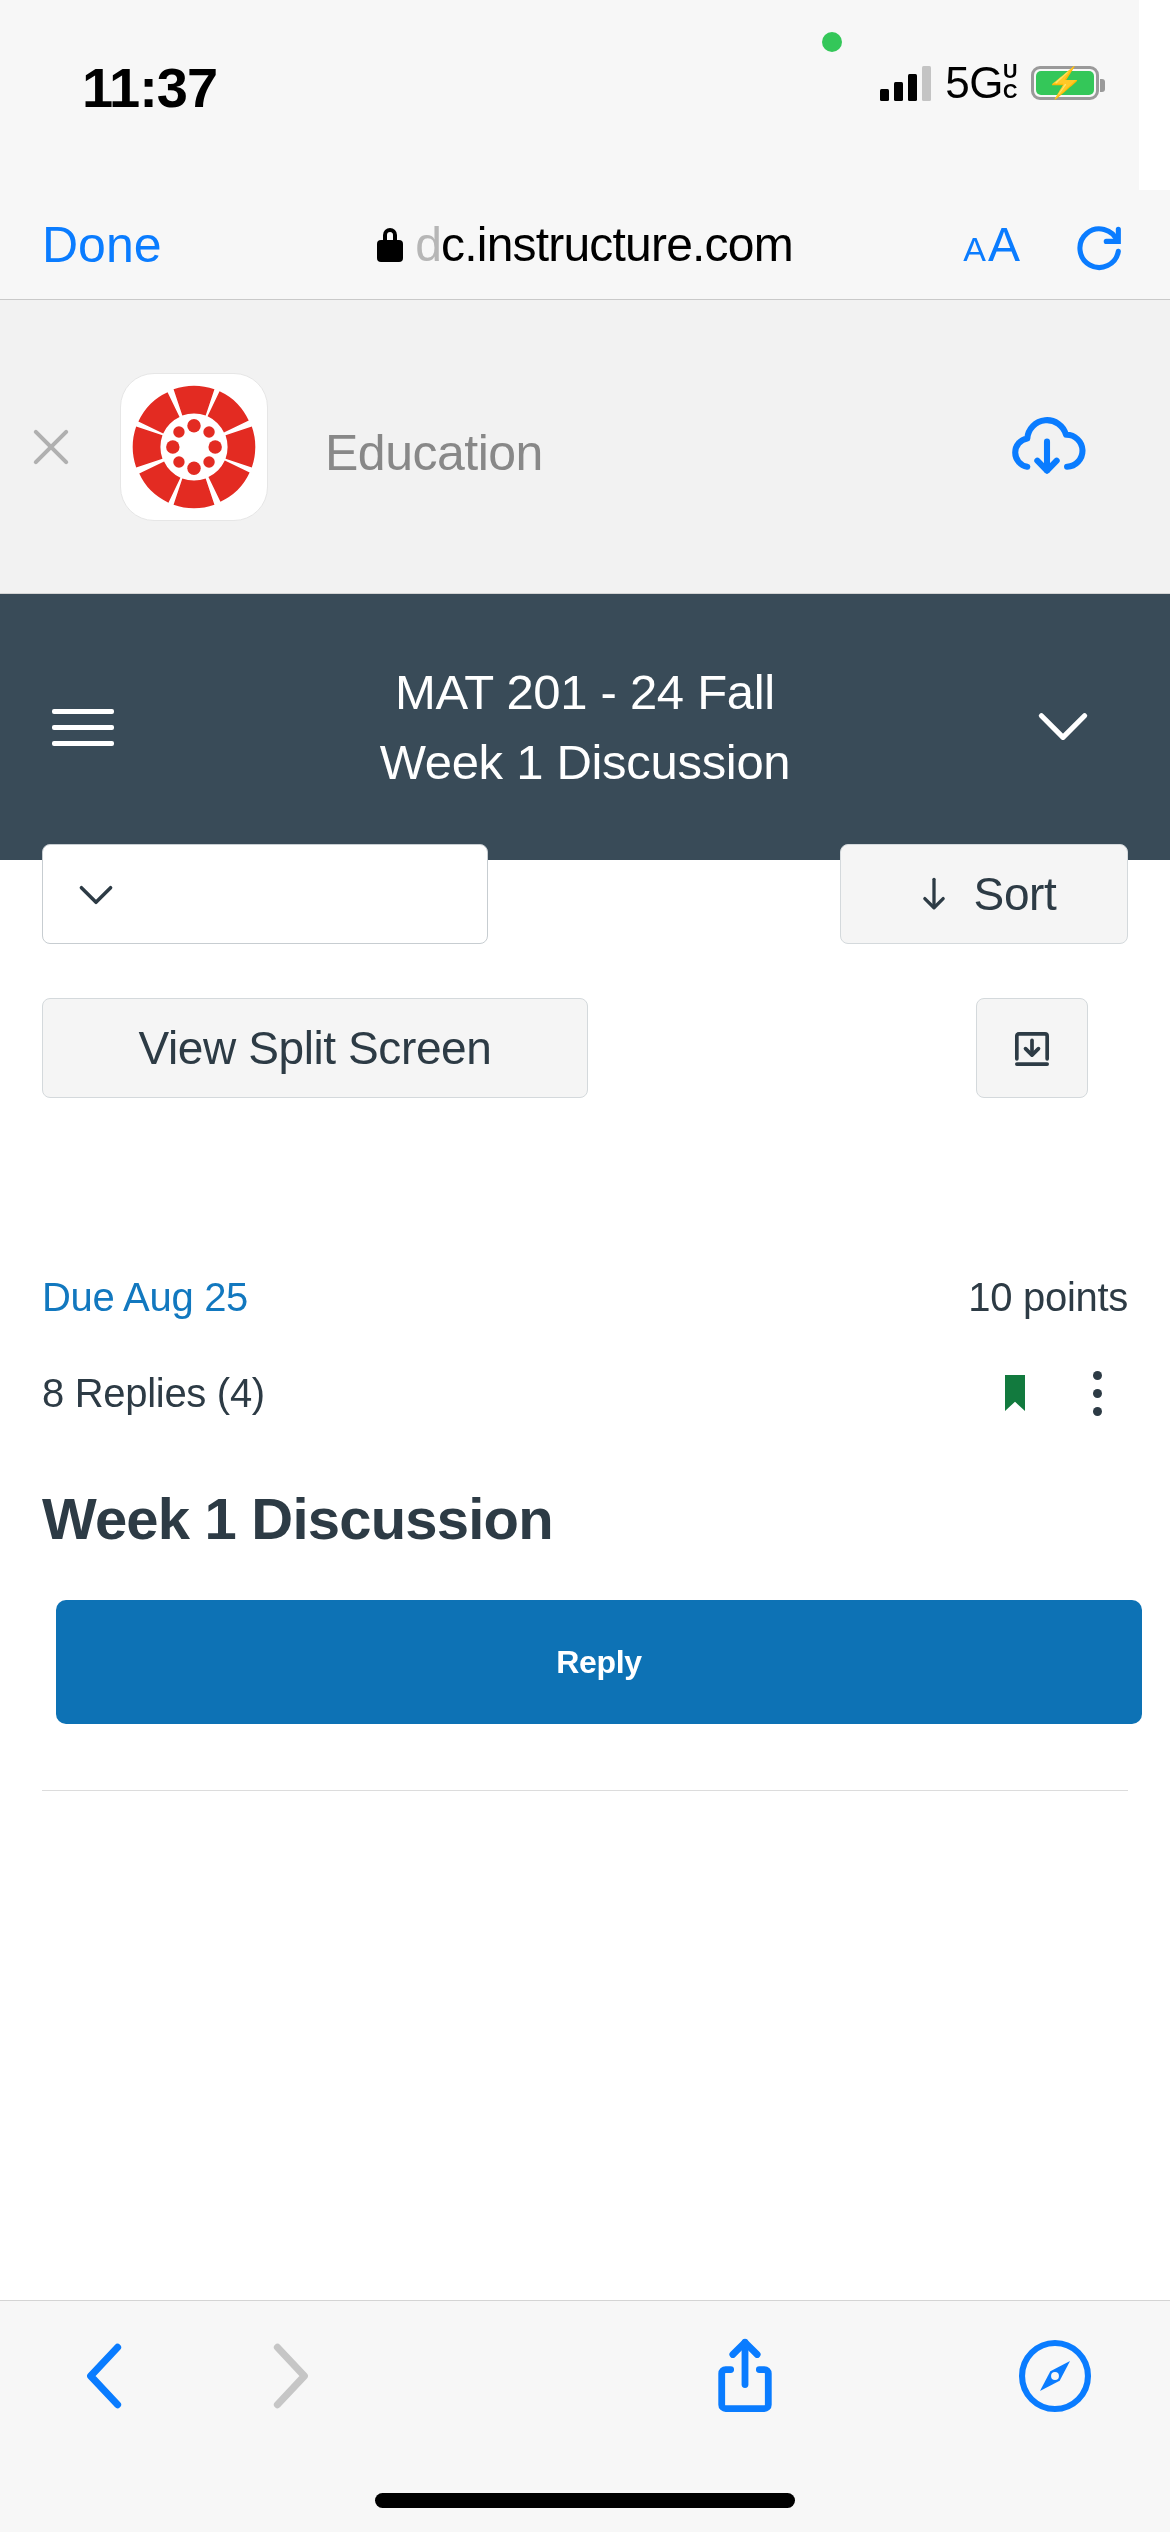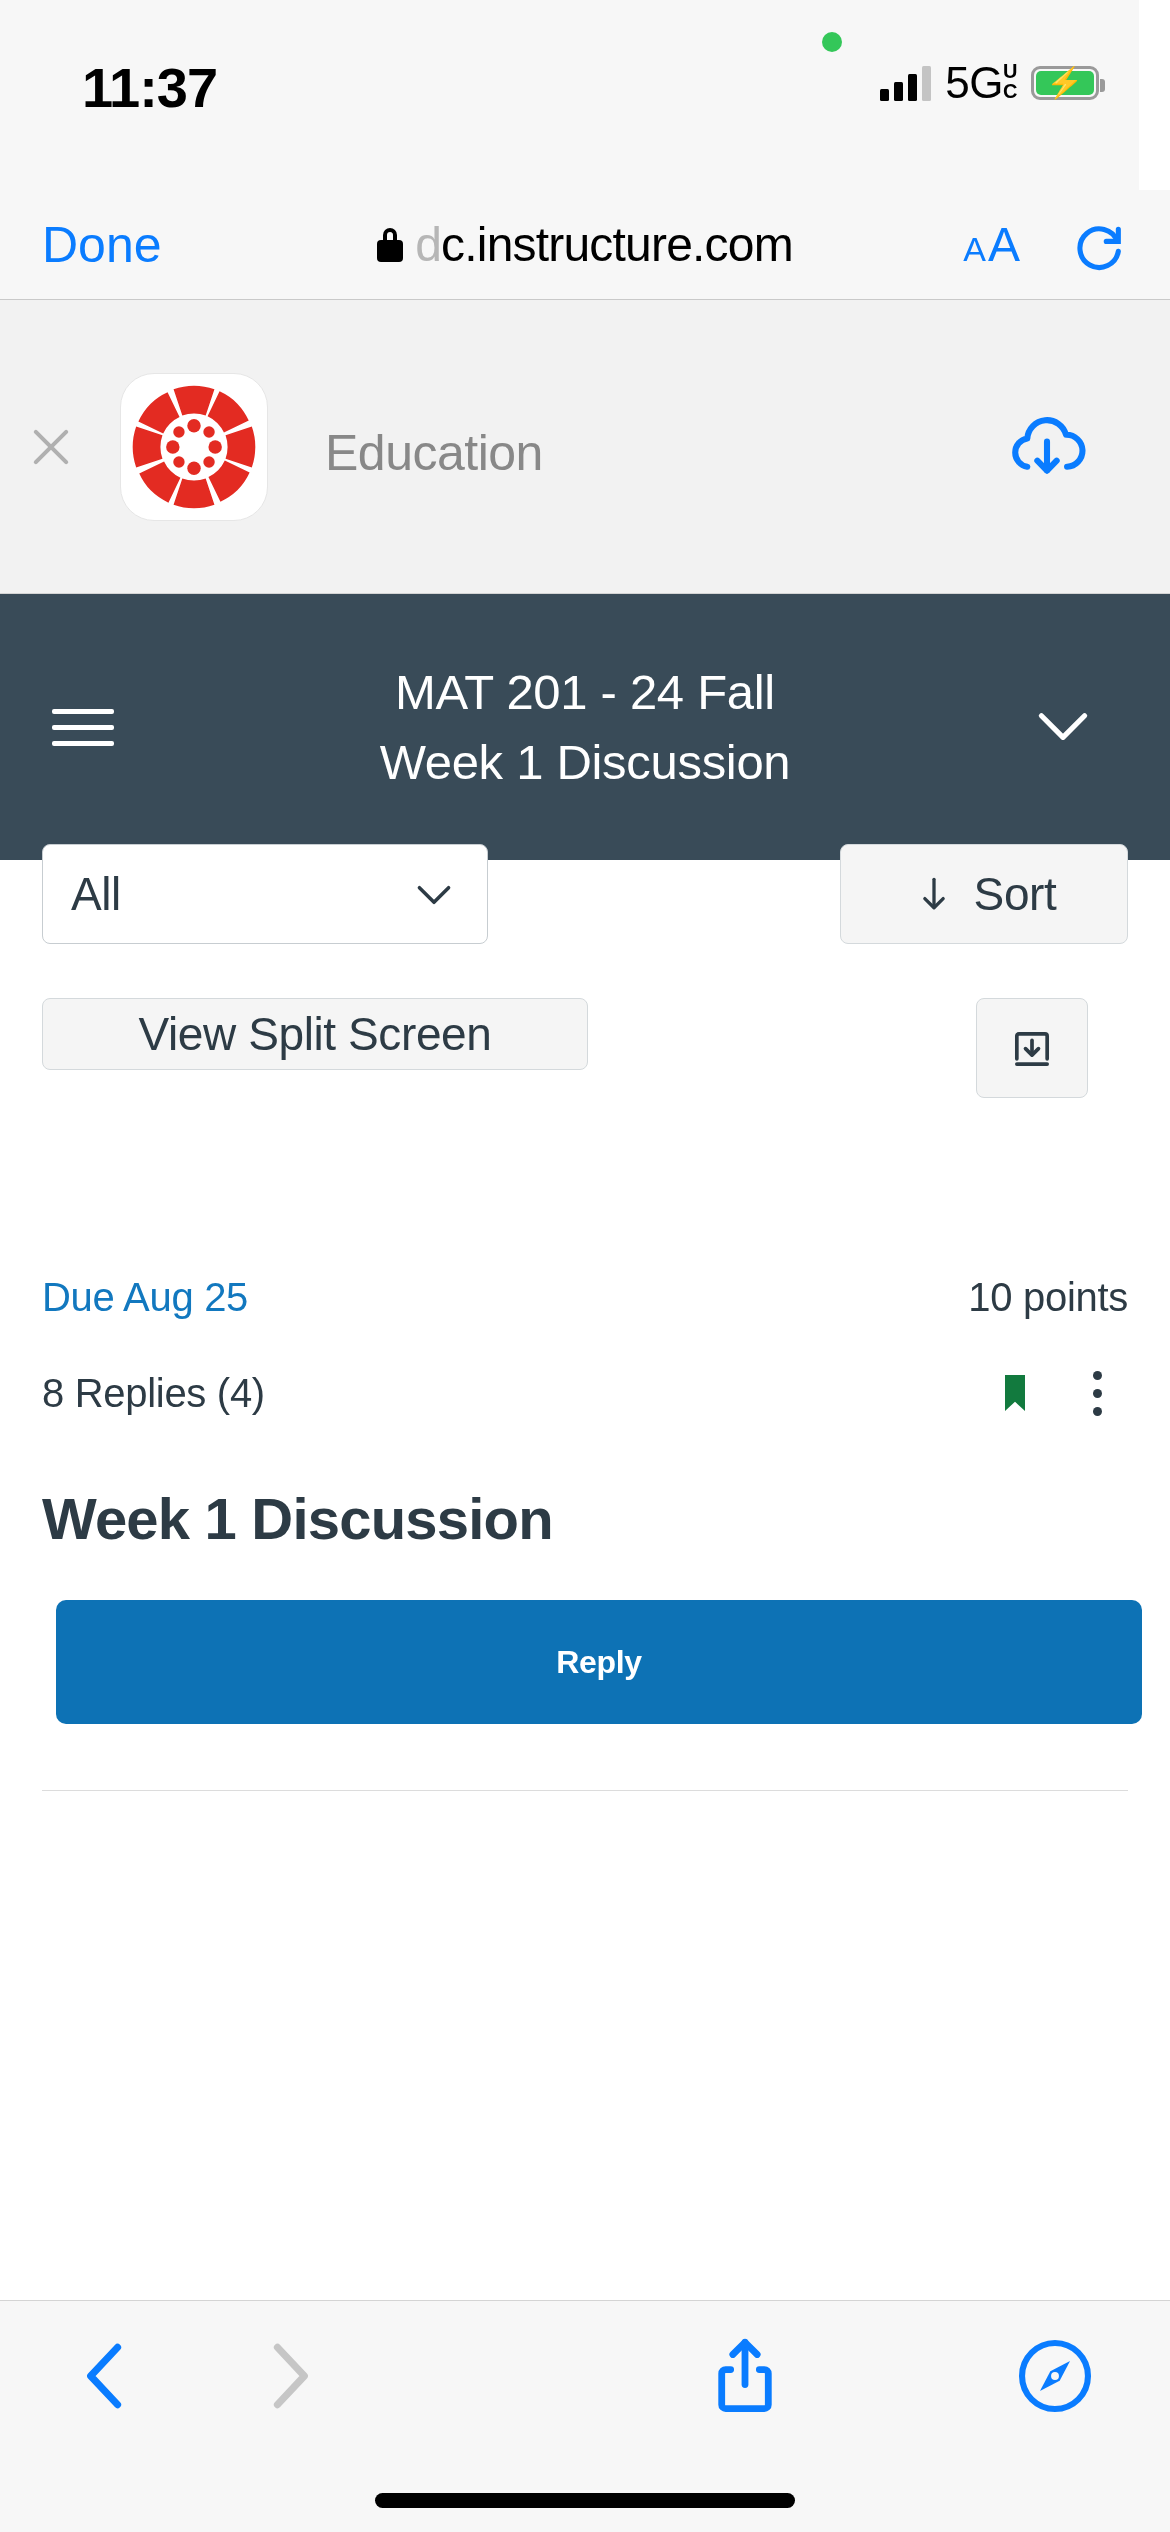--- a/index.html
+++ b/index.html
@@ -133,21 +133,21 @@
   }
   .select-all .val { font-size:46px; color:#2d3b45; flex:1; letter-spacing:-0.4px; }
   .sort-btn {
     position:absolute; left:840px; top:-16px; width:288px; height:100px;
     background:#f5f5f5; border:1px solid #d4d9dc; border-radius:8px;
     display:flex; align-items:center; justify-content:center; gap:18px;
   }
   .sort-btn .lbl { font-size:46px; color:#2d3b45; letter-spacing:-0.4px; }
   .row-b { position:relative; height:120px; margin-top:38px; }
   .split-btn {
-    position:absolute; left:42px; width:546px; height:72px;
+    position:absolute; left:42px; width:546px; height:100px;
     background:#f5f5f5; border:1px solid #d4d9dc; border-radius:8px;
     display:flex; align-items:center; justify-content:center;
   }
   .split-btn .lbl { font-size:46px; color:#2d3b45; letter-spacing:-0.4px; }
   .expand-btn {
     position:absolute; left:976px; width:112px; height:100px;
     background:#f5f5f5; border:1px solid #d4d9dc; border-radius:8px;
     display:flex; align-items:center; justify-content:center;
   }
 
@@ -308,21 +308,20 @@
     <div class="header-chev">
       <svg viewBox="0 0 24 24" width="74" height="74" fill="none" stroke="#ffffff" stroke-width="1.7" stroke-linecap="round" stroke-linejoin="round">
         <path d="M5 9 L12 16 L19 9"></path>
       </svg>
     </div>
   </div>
 
   <div class="tools">
     <div class="row-a">
       <div class="select-all">
-        <span class="val">All</span>
         <svg viewBox="0 0 24 24" width="50" height="50" fill="none" stroke="#2d3b45" stroke-width="1.7" stroke-linecap="round" stroke-linejoin="round">
           <path d="M5 9 L12 16 L19 9"></path>
         </svg>
       </div>
       <div class="sort-btn">
         <svg viewBox="0 0 24 24" width="44" height="44" fill="none" stroke="#2d3b45" stroke-width="1.8" stroke-linecap="round" stroke-linejoin="round">
           <path d="M12 4 V19"></path>
             <path d="M7 14.5 L12 19.5 L17 14.5"></path>
         </svg>
         <span class="lbl">Sort</span>

